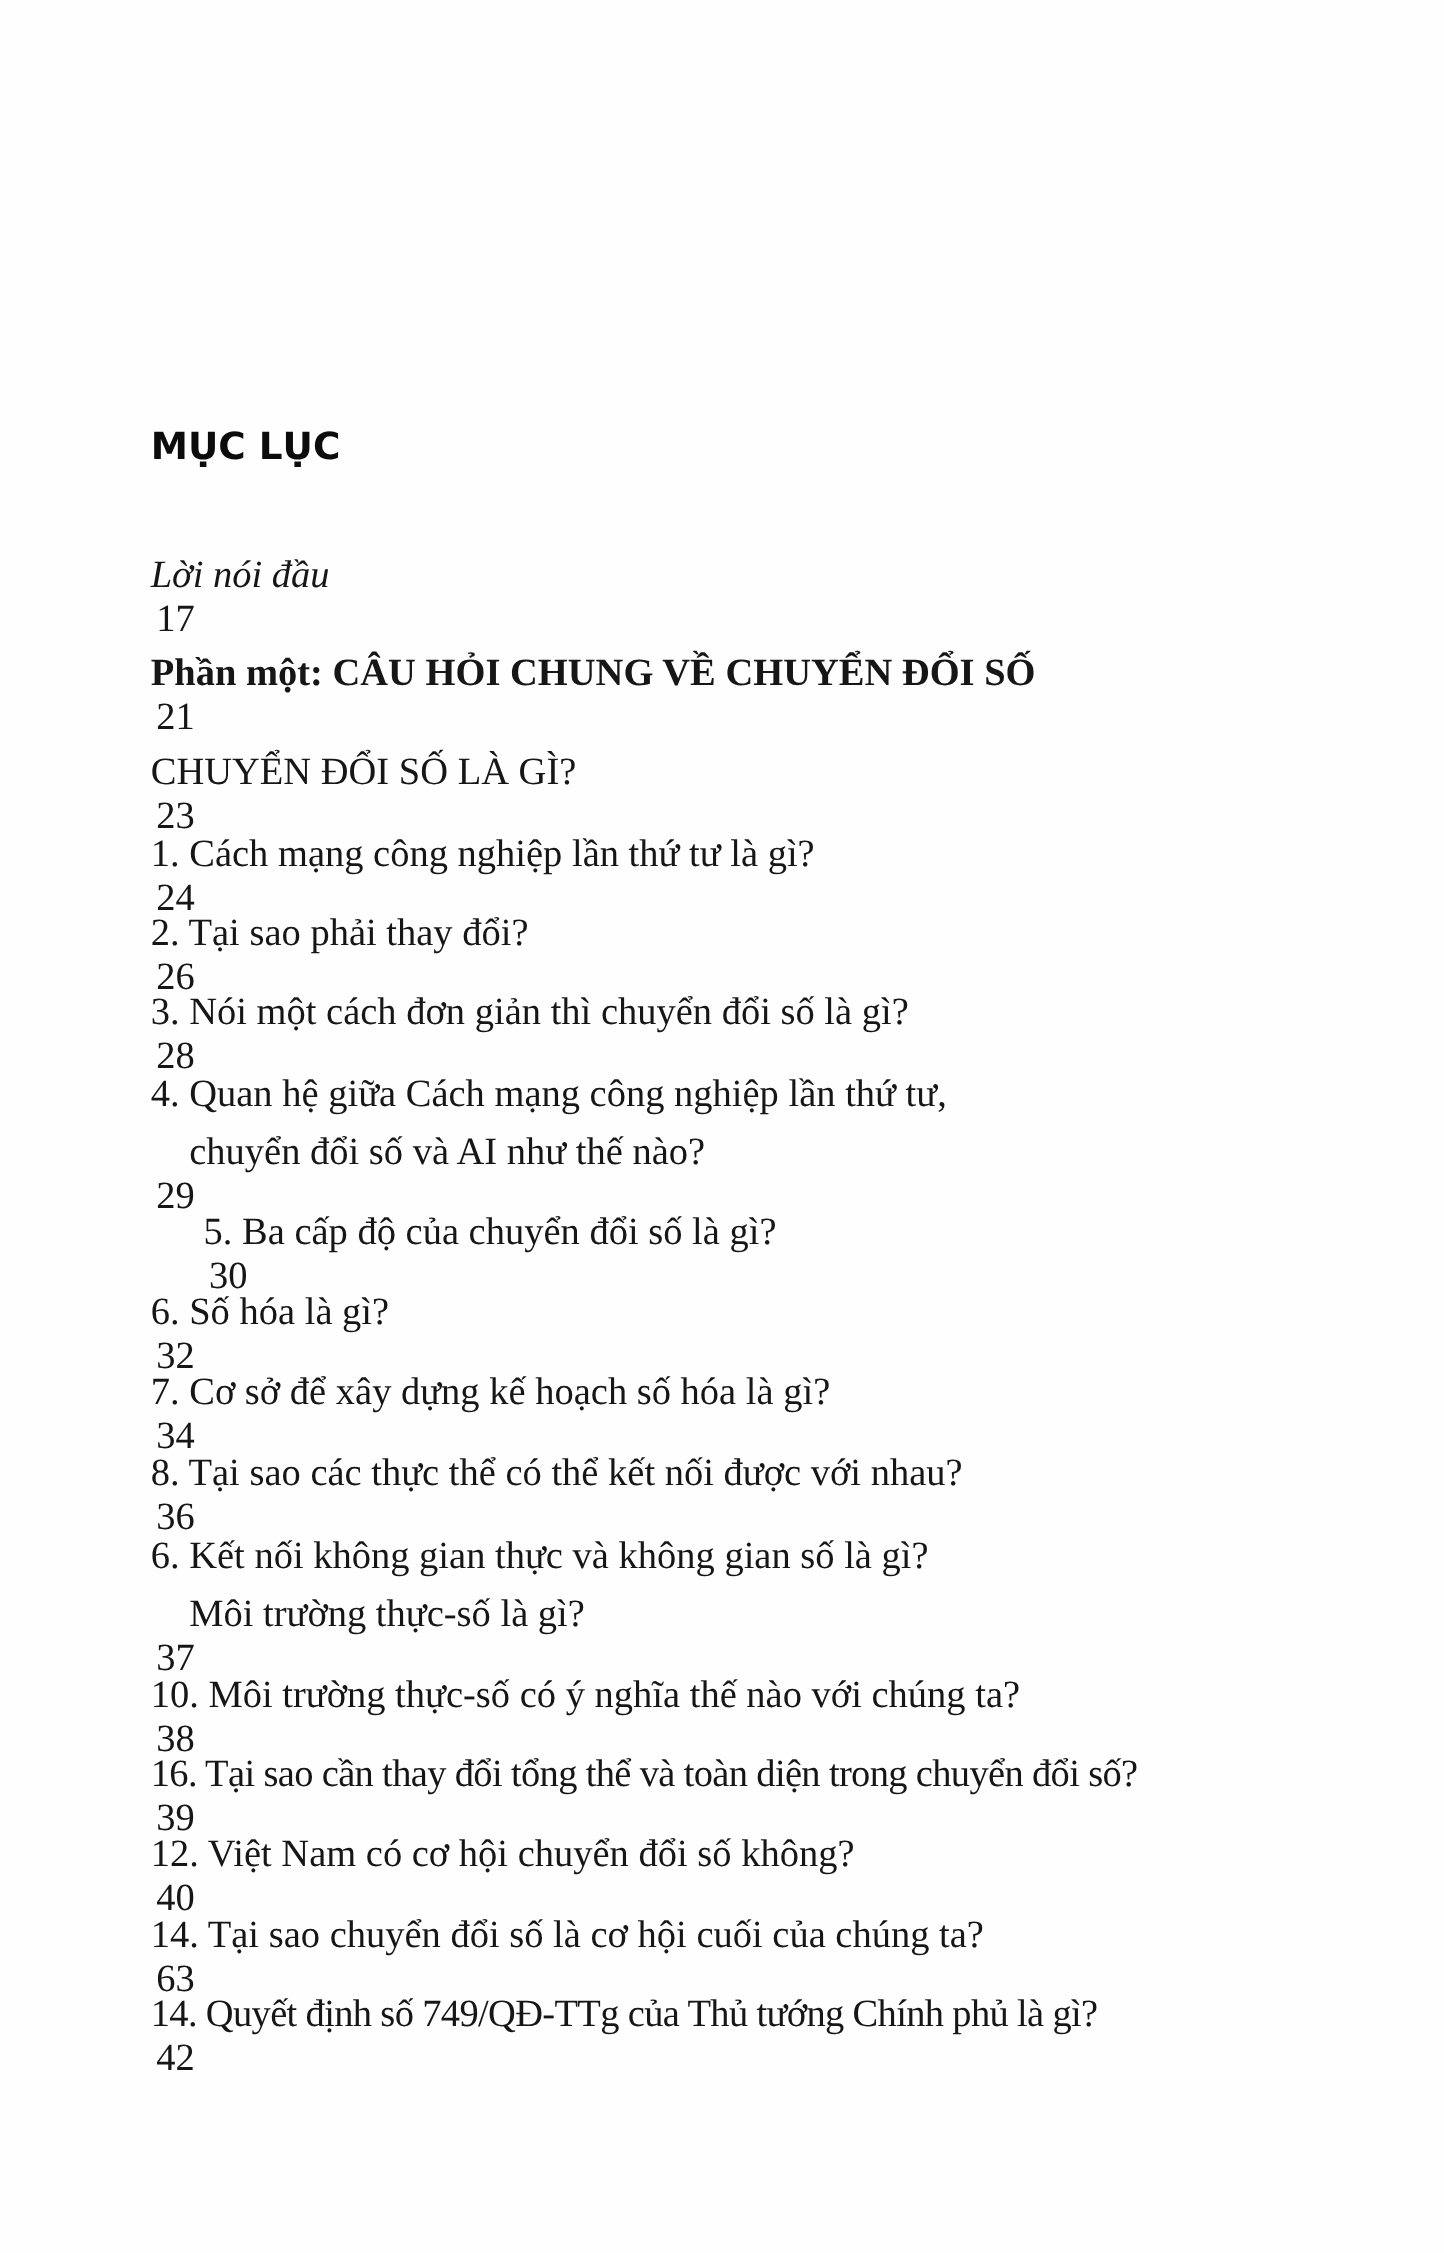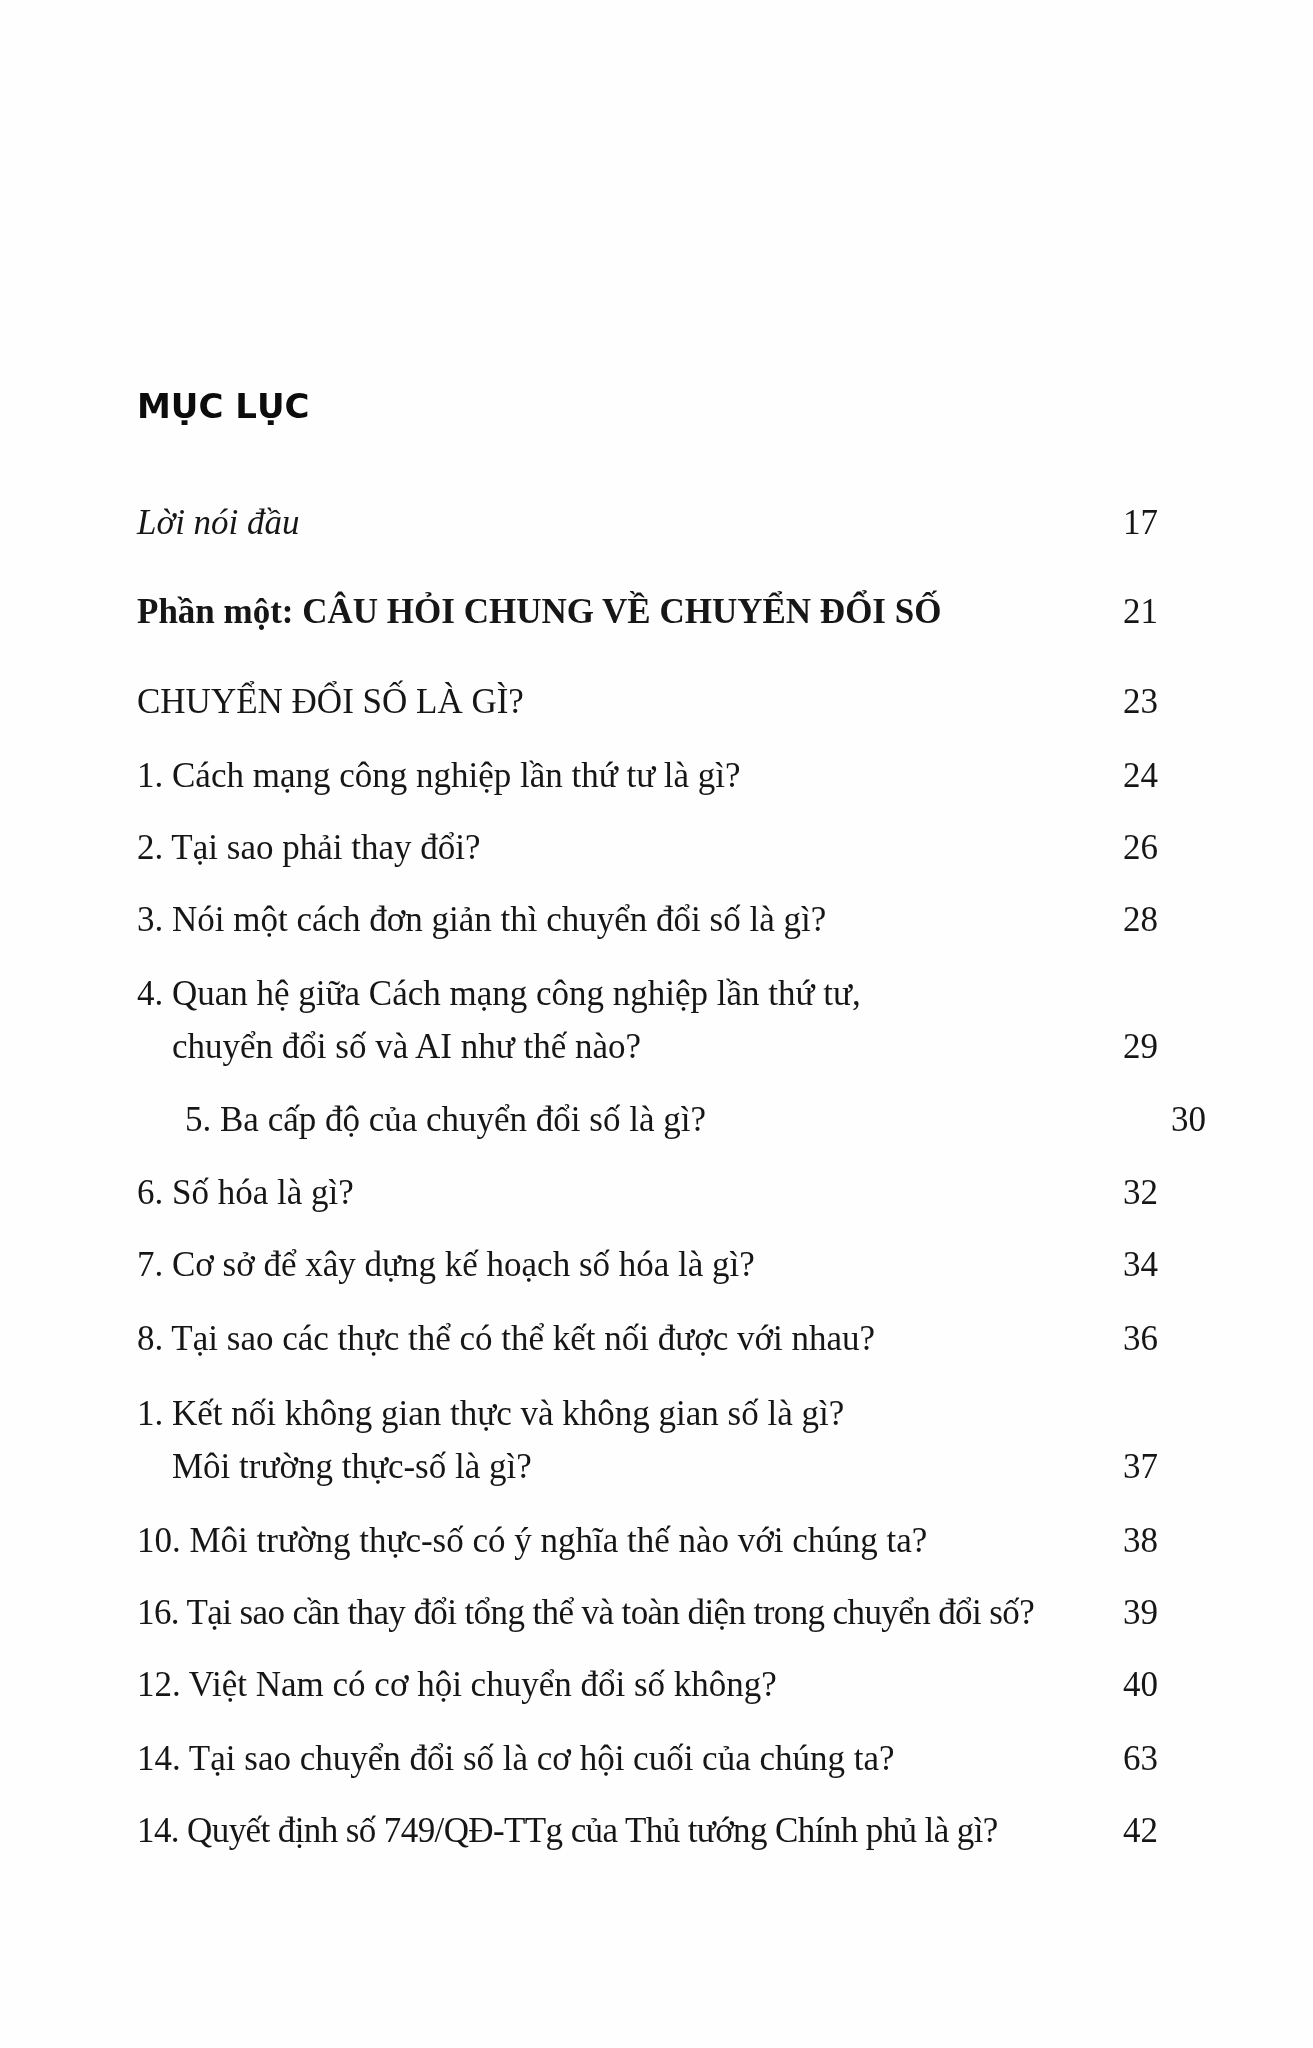--- a/index.html
+++ b/index.html
@@ -37,24 +37,25 @@
       position: absolute;
       left: 137px;
       width: 1021px;
       font-family: "Liberation Serif", serif;
       font-size: 35px;
       line-height: 40px;
       color: #161616;
     }
     .toc-line {
       display: flex;
-      justify-content: space-between;
+      justify-content: flex-start;
       align-items: baseline;
       height: 40px;
       white-space: nowrap;
+      flex-direction: column;
     }
     .toc-line .title { flex: 0 1 auto; }
     .toc-line .page-num {
       flex: 0 0 auto;
       text-align: right;
       min-width: 40px;
     }
     .toc-line.cont .title { padding-left: 35px; }
     .toc-line.first-of-two { height: 53px; }
     .italic { font-style: italic; }
@@ -144,21 +145,21 @@
 
   <div class="toc-row" style="top:1319px;">
     <div class="toc-line">
       <span class="title">8. Tại sao các thực thể có thể kết nối được với nhau?</span>
       <span class="page-num">36</span>
     </div>
   </div>
 
   <div class="toc-row" style="top:1394px;">
     <div class="toc-line first-of-two">
-      <span class="title">1. Kết nối không gian thực và không gian số là gì?</span>
+      <span class="title">6. Kết nối không gian thực và không gian số là gì?</span>
       <span class="page-num"></span>
     </div>
     <div class="toc-line cont">
       <span class="title">Môi trường thực-số là gì?</span>
       <span class="page-num">37</span>
     </div>
   </div>
 
   <div class="toc-row" style="top:1521px;">
     <div class="toc-line">

